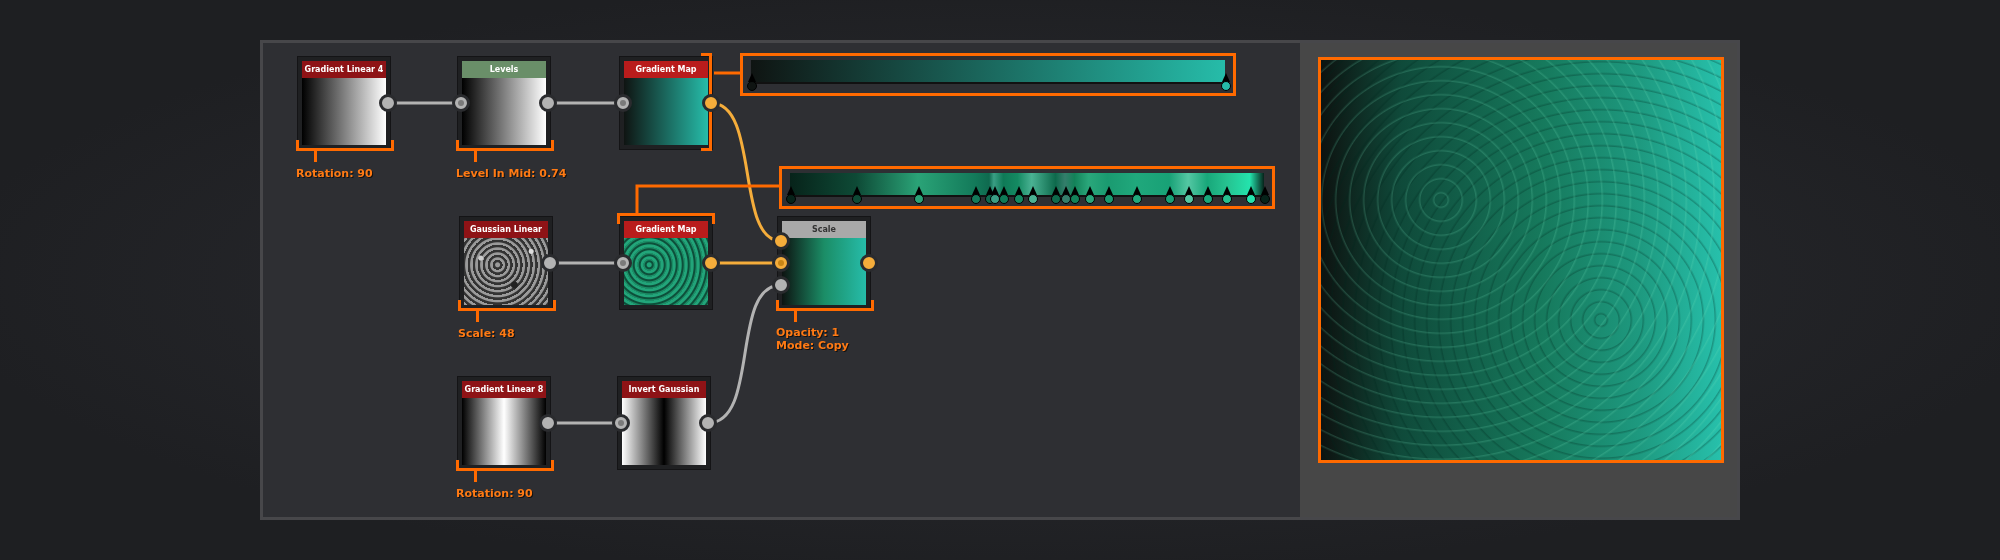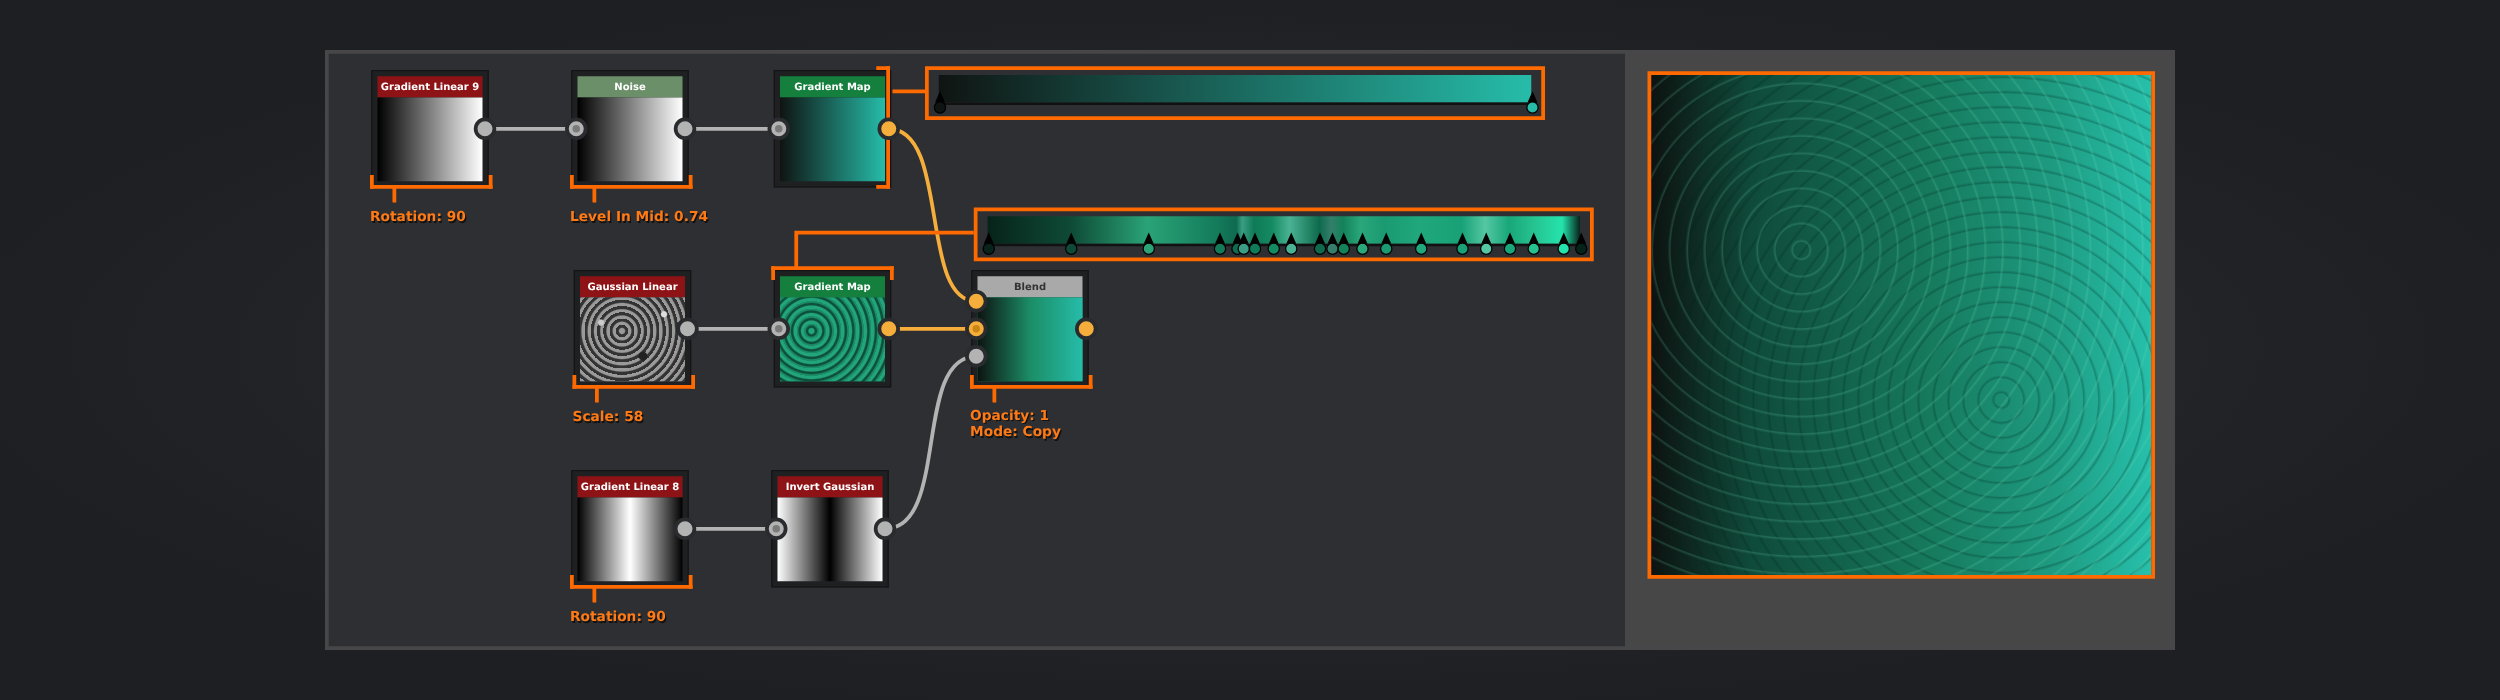--- a/index.html
+++ b/index.html
@@ -8,21 +8,21 @@
   .bg-glow { position:absolute; inset:0; background:radial-gradient(ellipse at 50% 50%, #2d2e33 0%, #1e1f22 75%); }
   .frame { position:absolute; left:260px; top:40px; width:1480px; height:480px; background:#47474a; }
   .canvas { position:absolute; left:263px; top:43px; width:1037px; height:474px; background:#2e2f33; }
   .preview-pane { position:absolute; left:1300px; top:43px; width:437px; height:474px; background:#474747; }
   .node { position:absolute; width:92px; height:92px; background:#1f2022; border:1px solid #141416; }
   .node .hdr { position:absolute; left:4px; top:4px; right:4px; height:17px; color:#fff;
                font-size:8px; font-weight:bold; text-align:center; line-height:17px; white-space:nowrap; overflow:hidden; }
   .node .thumb { position:absolute; left:4px; top:21px; right:4px; bottom:4px; }
   .hdr.red { background:#8e1316; }
   .hdr.sage { background:#6a8f69; }
-  .hdr.olive { background:#15803d; }
+  .hdr.olive { background:#b91c1c; }
   .hdr.grey { background:#a9a9a9; color:#333; }
   .port { position:absolute; width:12px; height:12px; border-radius:50%; background:#b3b3b3; border:3px solid #2a2b2e; }
   .port.in::after { content:""; position:absolute; left:3px; top:3px; width:6px; height:6px; border-radius:50%; background:#7a7a7a; }
   .port.orange { background:#f5ad3b; }
   .port.orange.in::after { background:#c98516; }
   .bracket { position:absolute; border:3px solid #ff6a00; border-top:none; height:8px; }
   .bracket-top { position:absolute; border:3px solid #ff6a00; border-bottom:none; height:8px; }
   .stem { position:absolute; width:3px; background:#ff6a00; }
   .label { position:absolute; color:#ff7a14; font-size:11px; font-weight:bold; text-shadow:1px 1px 0 #111; line-height:13px; white-space:nowrap; }
   .gradbox { position:absolute; border:3px solid #ff6a00; background:#2e2f33; }
@@ -48,30 +48,30 @@
   <line x1="548" y1="423" x2="621" y2="423" stroke="#b3b3b3" stroke-width="3"></line>
   <line x1="711" y1="263" x2="781" y2="263" stroke="#f5ad3b" stroke-width="3"></line>
   <path d="M 711 103 C 760 103, 735 241, 781 241" fill="none" stroke="#f5ad3b" stroke-width="3"></path>
   <path d="M 708 423 C 760 423, 730 285, 781 285" fill="none" stroke="#b3b3b3" stroke-width="3"></path>
 
   <line x1="714" y1="73" x2="742" y2="73" stroke="#ff6a00" stroke-width="3"></line>
   <polyline points="637,214 637,186 782,186" fill="none" stroke="#ff6a00" stroke-width="3"></polyline>
 </svg>
 
 <div class="node" style="left:297px;top:56px;">
-  <div class="hdr red">Gradient Linear 9</div>
+  <div class="hdr red">Gradient Linear 4</div>
   <div class="thumb" style="background:linear-gradient(90deg,#000,#fff);"></div>
 </div>
 <div class="port" style="left:379px;top:94px;"></div>
 <div class="bracket" style="left:296px;top:140px;width:92px;"></div>
 <div class="stem" style="left:314px;top:150px;height:12px;"></div>
 <div class="label" style="left:296px;top:167px;">Rotation: 90</div>
 
 <div class="node" style="left:457px;top:56px;">
-  <div class="hdr sage">Noise</div>
+  <div class="hdr sage">Levels</div>
   <div class="thumb" style="background:linear-gradient(90deg,#000,#fff);"></div>
 </div>
 <div class="port in" style="left:452px;top:94px;"></div>
 <div class="port" style="left:539px;top:94px;"></div>
 <div class="bracket" style="left:456px;top:140px;width:92px;"></div>
 <div class="stem" style="left:474px;top:150px;height:12px;"></div>
 <div class="label" style="left:456px;top:167px;">Level In Mid: 0.74</div>
 
 <div class="node" style="left:619px;top:56px;">
   <div class="hdr olive">Gradient Map</div>
@@ -185,32 +185,32 @@
     </div>
 </div>
 
 <div class="node" style="left:459px;top:216px;">
   <div class="hdr red">Gaussian Linear</div>
   <div class="thumb" style="background:#6a6a6a;background-image:radial-gradient(circle at 20% 30%,#ccc 0 2px,transparent 3px),radial-gradient(circle at 60% 70%,#222 0 3px,transparent 4px),radial-gradient(circle at 80% 20%,#ddd 0 2px,transparent 3px),repeating-radial-gradient(circle at 40% 40%,#9a9a9a 0 2px,#333 3px 5px);"></div>
 </div>
 <div class="port" style="left:541px;top:254px;"></div>
 <div class="bracket" style="left:458px;top:300px;width:92px;"></div>
 <div class="stem" style="left:476px;top:310px;height:12px;"></div>
-<div class="label" style="left:458px;top:327px;">Scale: 58</div>
+<div class="label" style="left:458px;top:327px;">Scale: 48</div>
 
 <div class="node" style="left:619px;top:216px;">
   <div class="hdr olive">Gradient Map</div>
   <div class="thumb" style="background:#1b8d66;background-image:repeating-radial-gradient(circle at 30% 40%,#22a57a 0 2px,#0d4f3a 3px 4px,#1b8d66 5px 6px);"></div>
 </div>
 <div class="bracket-top" style="left:617px;top:213px;width:92px;"></div>
 <div class="port in" style="left:614px;top:254px;"></div>
 <div class="port orange" style="left:702px;top:254px;"></div>
 
 <div class="node" style="left:777px;top:216px;">
-  <div class="hdr grey">Blend</div>
+  <div class="hdr grey">Scale</div>
   <div class="thumb" style="background:linear-gradient(90deg,#0d1311,#1b8d66 50%,#26bca9),#1b8d66;"></div>
 </div>
 <div class="port orange" style="left:772px;top:232px;"></div>
 <div class="port orange in" style="left:772px;top:254px;"></div>
 <div class="port" style="left:772px;top:276px;"></div>
 <div class="port orange" style="left:860px;top:254px;"></div>
 <div class="bracket" style="left:776px;top:300px;width:92px;"></div>
 <div class="stem" style="left:794px;top:310px;height:12px;"></div>
 <div class="label" style="left:776px;top:326px;">Opacity: 1</div>
 <div class="label" style="left:776px;top:339px;">Mode: Copy</div>

